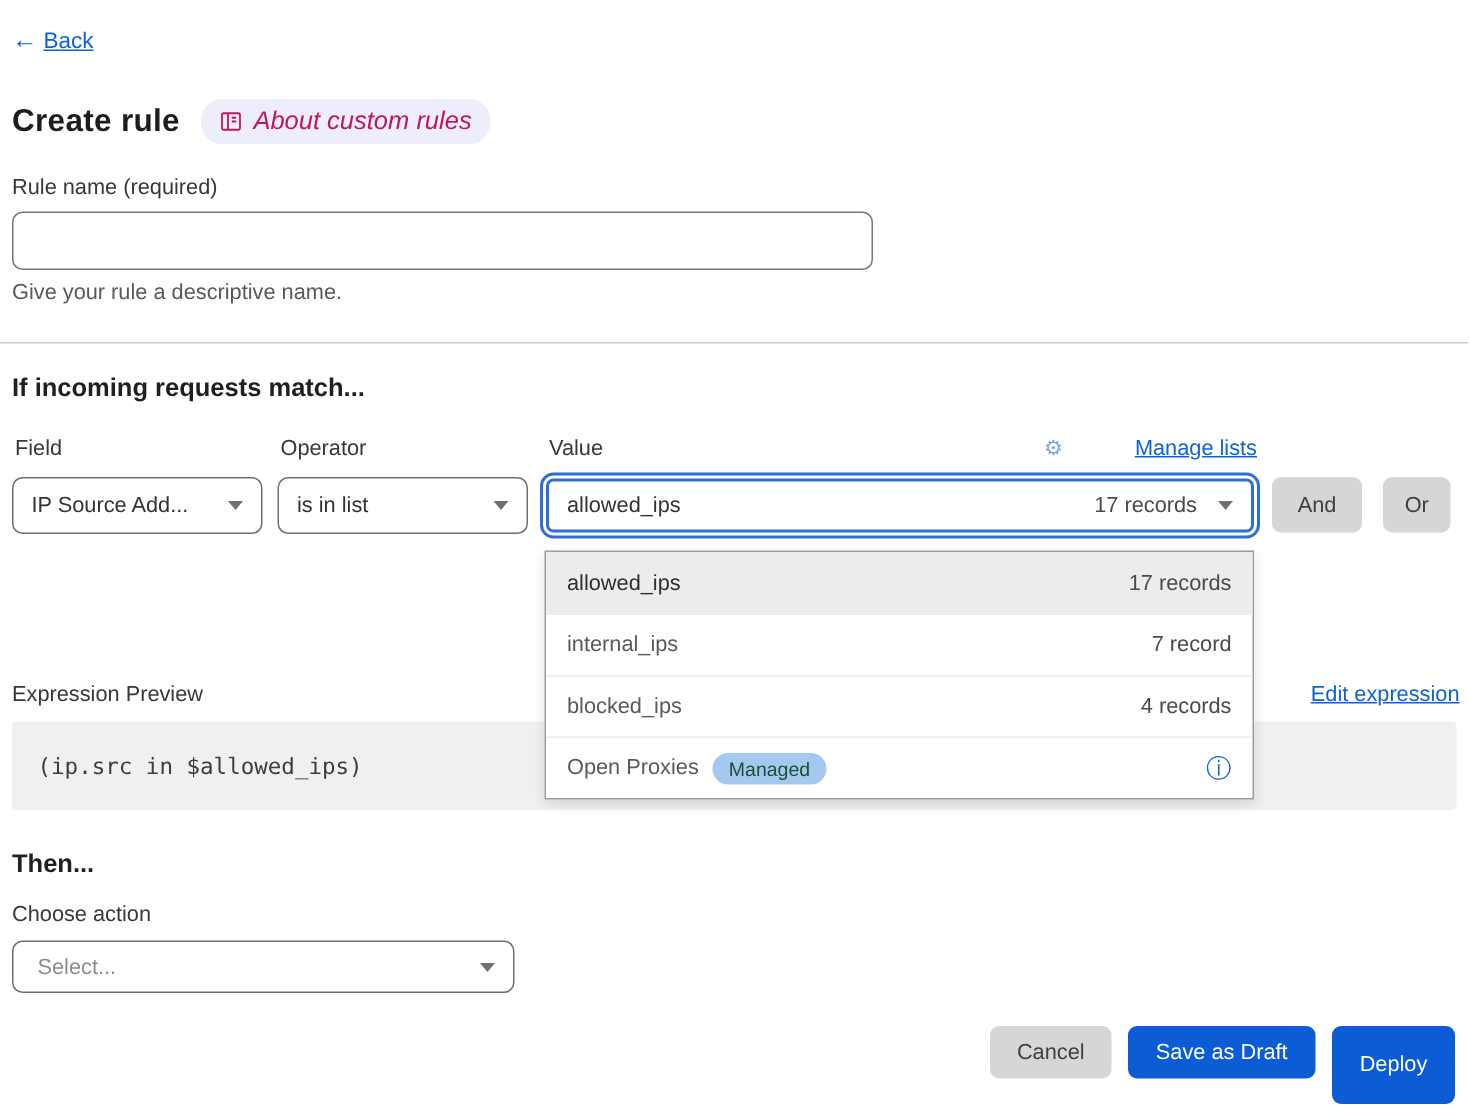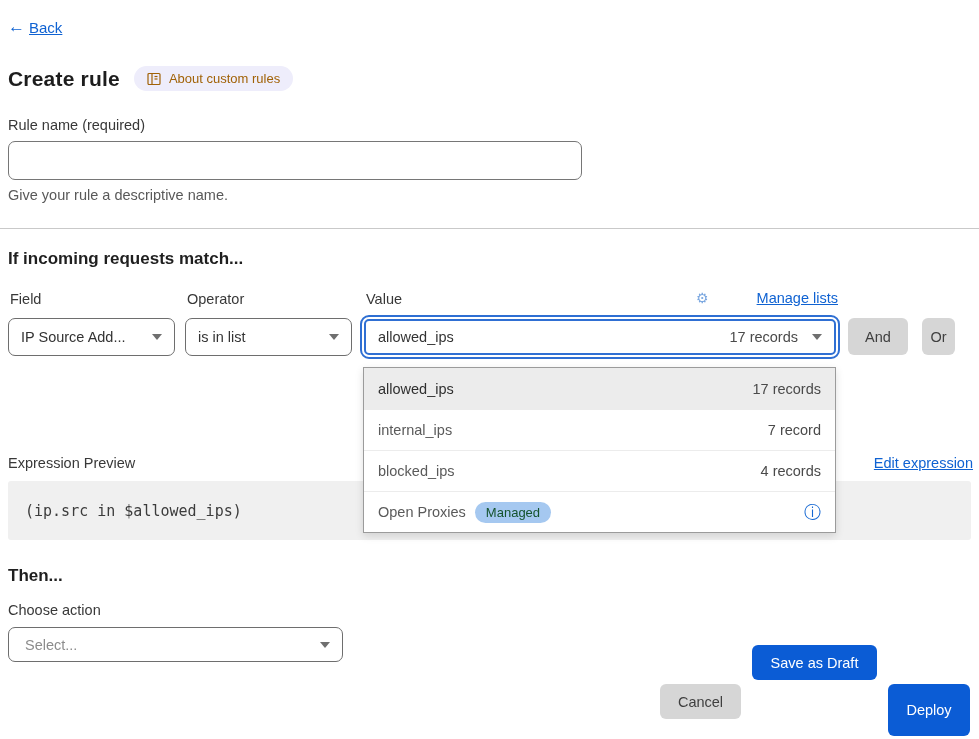--- a/index.html
+++ b/index.html
@@ -8,21 +8,21 @@
   .screen {
     position:relative; width:979px; height:739px; background:#fff; overflow:hidden;
   }
   
   .back-link { position:absolute; top:17px; left:8px; font-size:15px; color:#0f62d2; cursor:pointer; display:flex; align-items:center; gap:4px; }
   .back-link .arrow { font-size:17px; text-decoration:none; }
   .back-link .txt { text-decoration:underline; }
   
   .title-row { position:absolute; top:66px; left:8px; display:flex; align-items:center; gap:14px; }
   .page-title { font-size:21px; font-weight:bold; color:#1d1d1d; letter-spacing:0.2px; }
-  .about-badge { display:inline-flex; align-items:center; gap:8px; background:#eeedfb; color:#a16207; font-size:13px; padding:5px 13px; border-radius:14px; cursor:pointer; }
+  .about-badge { display:inline-flex; align-items:center; gap:8px; background:#eeedfb; color:#be185d; font-size:17px; padding:5px 13px; border-radius:14px; cursor:pointer;font-style:italic; }
   .about-badge svg { display:block; }
   
   .field-label { position:absolute; font-size:14.5px; color:#383838; }
   .rule-name-label { top:117px; left:8px; }
   .rule-name-input { position:absolute; top:141px; left:8px; width:574px; height:39px; border:1px solid #767676; border-radius:7px; font-size:15px; padding:0 12px; color:#333; background:#fff; }
   .rule-name-help { position:absolute; top:187px; left:8px; font-size:14.5px; color:#595959; }
   
   .divider { position:absolute; top:228px; left:0; width:979px; height:1px; background:#c9c9c9; }
   
   .section-heading { position:absolute; font-size:17px; font-weight:bold; color:#1f1f1f; }
@@ -38,41 +38,41 @@
   .sel-field { top:318px; left:8px; width:167px; }
   .sel-operator { top:318px; left:185px; width:167px; }
   .select-box .caret { margin-left:auto; width:0; height:0; border-left:5px solid transparent; border-right:5px solid transparent; border-top:6px solid #6f6f6f; }
   .sel-value { position:absolute; top:319px; left:364px; width:472px; height:36px; background:#fff; border:2px solid #2f6fd3; border-radius:5px; outline:2px solid #2f6fd3; outline-offset:2px; display:flex; align-items:center; padding:0 12px; font-size:14.5px; color:#333; cursor:pointer; }
   .sel-value .meta { margin-left:auto; color:#4a4a4a; margin-right:14px; }
   .sel-value .caret { width:0; height:0; border-left:5px solid transparent; border-right:5px solid transparent; border-top:6px solid #6f6f6f; }
   .btn { display:flex; align-items:center; justify-content:center; border:none; border-radius:6px; font-size:14.5px; cursor:pointer; font-family:inherit; }
   .btn-gray { background:#d6d6d6; color:#3f3f3f; }
   .btn-blue { background:#0b5cd5; color:#fff; }
   .btn-and { position:absolute; top:318px; left:848px; width:60px; height:37px; }
-  .btn-or { position:absolute; top:318px; left:922px; width:33px; height:37px; }
+  .btn-or { position:absolute; top:318px; left:922px; width:45px; height:37px; }
   
   .dropdown { position:absolute; top:367px; left:363px; width:473px; background:#fff; border:1px solid #9b9b9b; box-shadow:0 3px 8px rgba(0,0,0,0.13); z-index:10; }
   .dd-row { height:41px; display:flex; align-items:center; padding:0 14px; font-size:14.5px; color:#5a5a5a; cursor:pointer; }
   .dd-row + .dd-row { border-top:1px solid #ececec; }
   .dd-row.selected { background:#ececec; color:#2f2f2f; }
   .dd-row .meta { margin-left:auto; color:#4a4a4a; }
   .managed-pill { background:#a5c8f0; color:#14532d; font-size:13px; padding:3px 11px; border-radius:11px; margin-left:9px; }
   .info-icon { margin-left:auto; color:#1568d3; font-size:17px; line-height:1; cursor:pointer; }
   
   .expr-label { top:455px; left:8px; }
   .edit-expr { position:absolute; top:455px; right:6px; font-size:14.5px; color:#0f62d2; text-decoration:underline; cursor:pointer; }
   .expr-box { position:absolute; top:481px; left:8px; width:963px; height:59px; background:#f0f0f0; border-radius:3px; display:flex; align-items:center; padding-left:17px; }
   .expr-code { font-family:"DejaVu Sans Mono","Liberation Mono",monospace; font-size:15px; color:#3c3c3c; }
   
   .then-heading { top:566px; left:8px; }
   .lbl-action { top:602px; left:8px; }
   .sel-action { top:627px; left:8px; width:335px; height:35px; color:#8c8c8c; padding-left:16px; }
   
   .btn-cancel { position:absolute; top:684px; left:660px; width:81px; height:35px; }
-  .btn-save { position:absolute; top:645px; left:752px; width:125px; height:35px; }
+  .btn-save { position:absolute; top:684px; left:752px; width:125px; height:35px; }
   .btn-deploy { position:absolute; top:684px; left:888px; width:82px; height:52px; }
 </style>
 </head>
 <body>
 
 <div class="screen">
 
   <a class="back-link">
     <span class="arrow">←</span>
     <span class="txt">Back</span>

